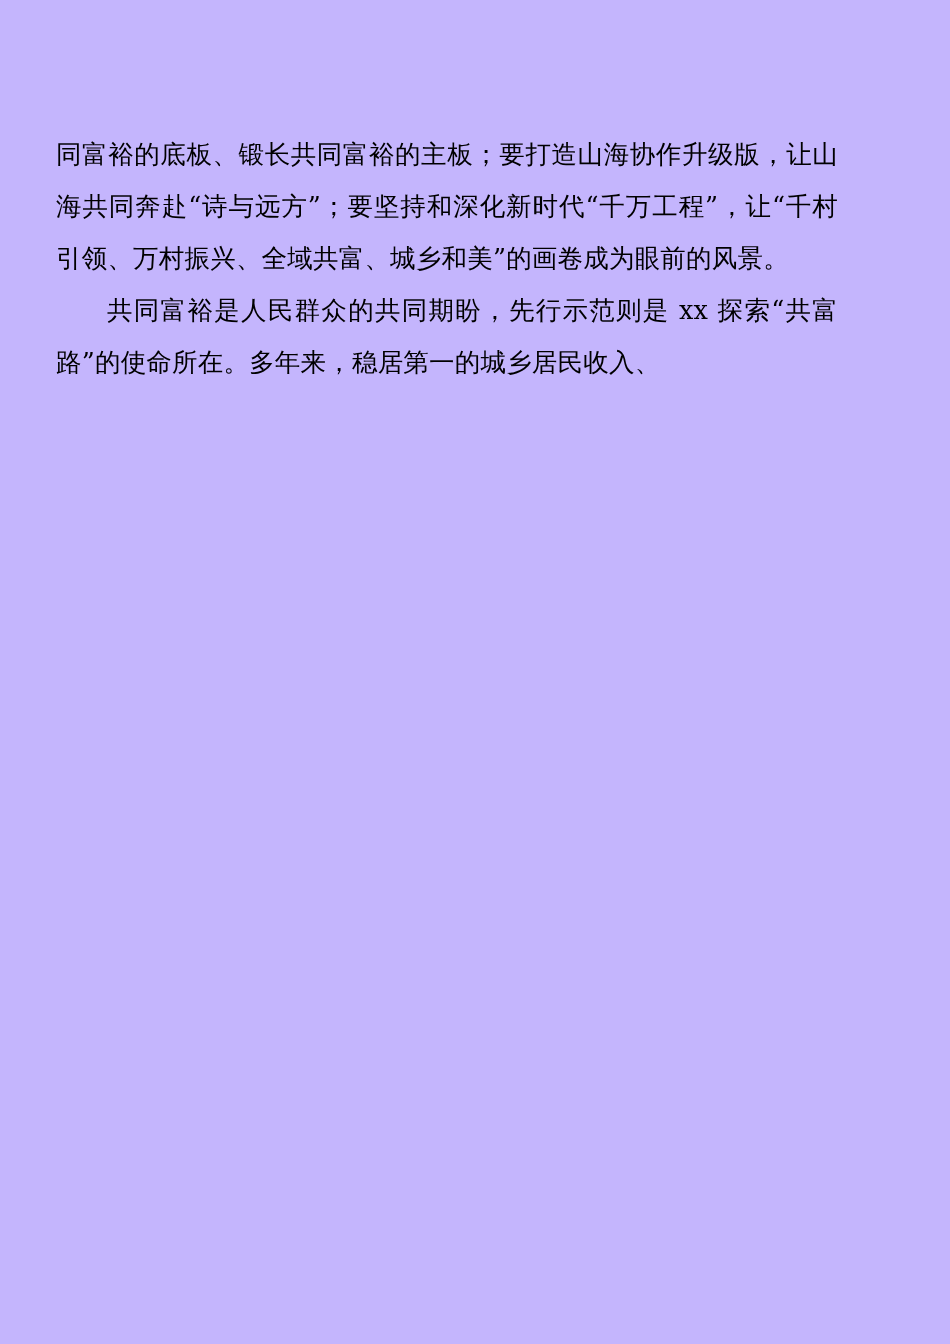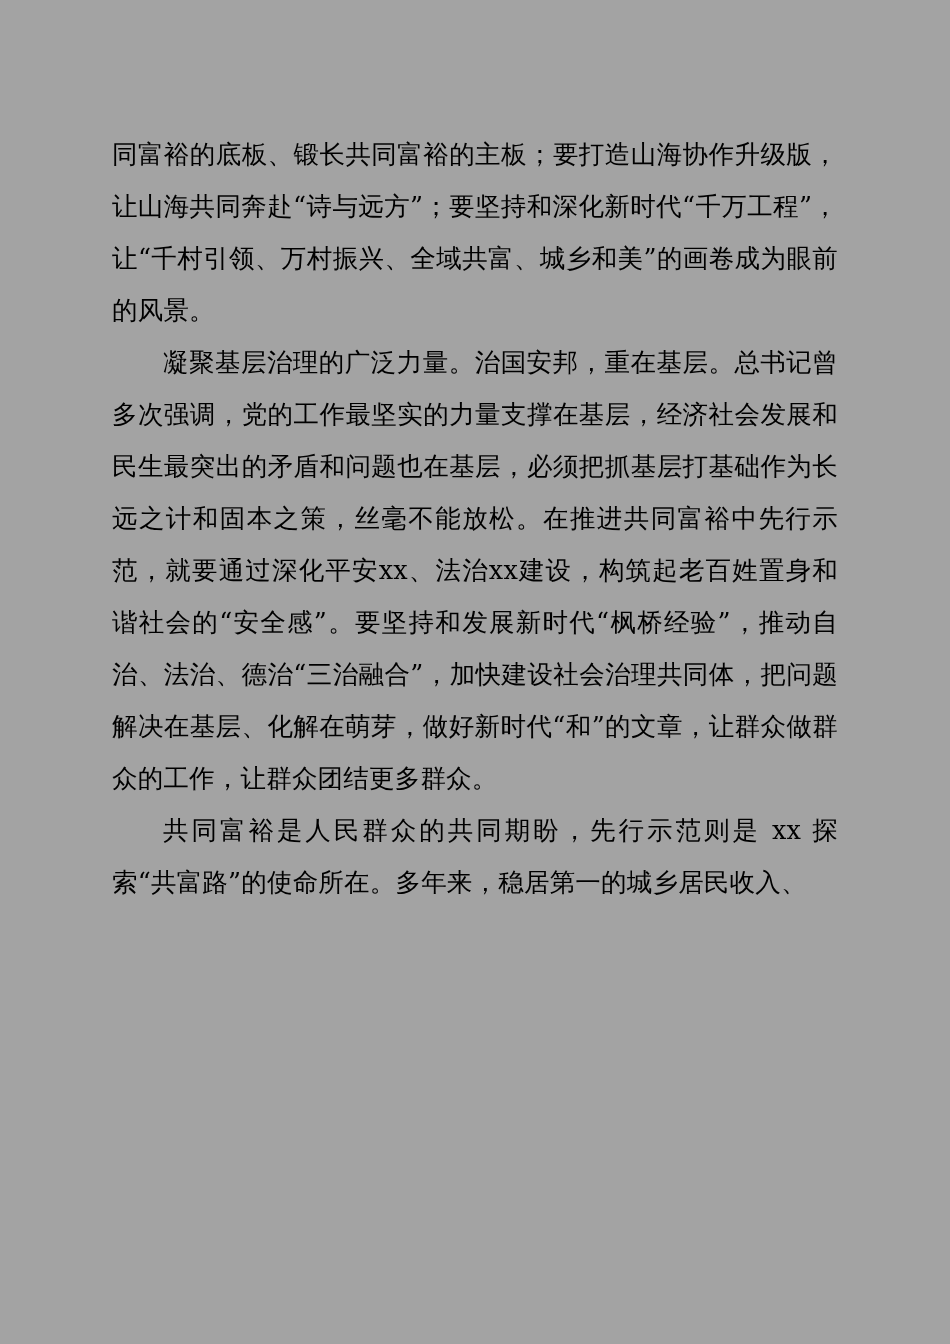--- a/index.html
+++ b/index.html
@@ -11,22 +11,22 @@
     width: 950px;
     height: 1344px;
     font-family: "DejaVu Serif", "Liberation Serif", serif;
     color: #000000;
   }
   .page {
     position: relative;
     width: 950px;
     height: 1344px;
     box-sizing: border-box;
-    padding: 128px 112px 80px 112px;
-    background: #a3a3a3;
+    padding: 128px 112px 80px 56px;
+    background: #c4b5fd;
   }
   .doc-body {
     font-size: 25.5px;
     line-height: 52px;
     text-align: justify;
     text-justify: inter-ideograph;
     letter-spacing: 0.2px;
   }
   .para {
     margin: 0;
@@ -35,16 +35,15 @@
   .para.cont {
     text-indent: 0;
   }
 </style>
 </head>
 <body>
 
 <div class="page">
   <div class="doc-body">
     <p class="para cont">同富裕的底板、锻长共同富裕的主板；要打造山海协作升级版，让山海共同奔赴“诗与远方”；要坚持和深化新时代“千万工程”，让“千村引领、万村振兴、全域共富、城乡和美”的画卷成为眼前的风景。</p>
-    <p class="para">凝聚基层治理的广泛力量。治国安邦，重在基层。总书记曾多次强调，党的工作最坚实的力量支撑在基层，经济社会发展和民生最突出的矛盾和问题也在基层，必须把抓基层打基础作为长远之计和固本之策，丝毫不能放松。在推进共同富裕中先行示范，就要通过深化平安xx、法治xx建设，构筑起老百姓置身和谐社会的“安全感”。要坚持和发展新时代“枫桥经验”，推动自治、法治、德治“三治融合”，加快建设社会治理共同体，把问题解决在基层、化解在萌芽，做好新时代“和”的文章，让群众做群众的工作，让群众团结更多群众。</p>
     <p class="para">共同富裕是人民群众的共同期盼，先行示范则是 xx 探索“共富路”的使命所在。多年来，稳居第一的城乡居民收入、</p>
   </div>
 </div>
 
 </body></html>

